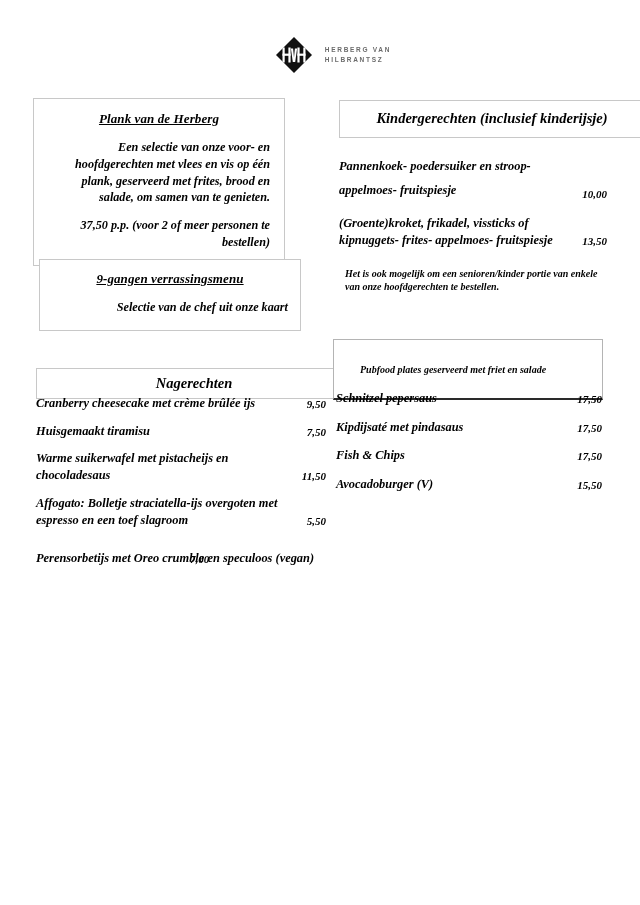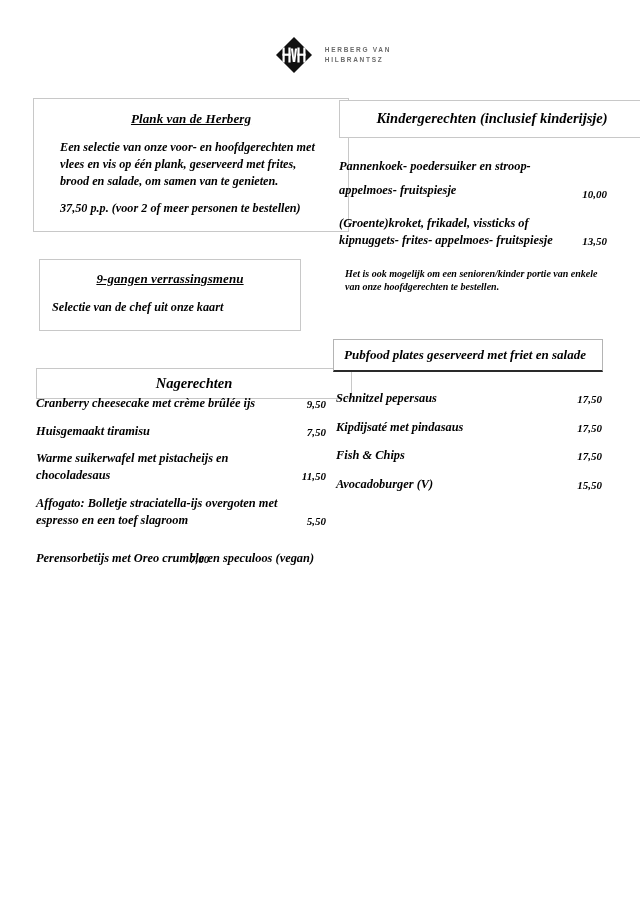--- a/index.html
+++ b/index.html
@@ -78,39 +78,39 @@
     text-align: center;
     text-decoration: underline;
     margin: 0 0 12px 0;
     letter-spacing: 0.1px;
   }
   .blk-body {
     font-style: italic;
     font-weight: bold;
     font-size: 12.2px;
     line-height: 1.38;
-    text-align: left;
+    text-align: right;
     margin: 0;
   }
   .blk-body + .blk-body { margin-top: 11px; }
 
   .sec-head {
     font-style: italic;
     font-weight: bold;
     font-size: 14.5px;
     text-align: center;
     margin: 0;
     line-height: 1.25;
   }
   .sec-head-left {
     font-style: italic;
     font-weight: bold;
-    font-size: 13px;
+    font-size: 10px;
     text-align: left;
-    margin: 0;
+    margin: 16px;
     line-height: 1.3;
   }
 
   
   .item {
     position: relative;
     font-style: italic;
     font-weight: bold;
     font-size: 12.4px;
     line-height: 1.35;
@@ -134,21 +134,21 @@
   }
   .note {
     font-style: italic;
     font-weight: bold;
     font-size: 10px;
     line-height: 1.38;
     margin: 6px;
   }
 
   
-  #plank-box   { position:absolute; top: 98px;  left: 0; width: 316px; padding: 12px 26px 14px; }
+  #plank-box   { position:absolute; top: 98px;  left: 0; width: 252px; padding: 12px 14px 14px; }
   #verras-box  { position:absolute; top: 259px; left: 6px; width: 262px; padding: 11px 12px 14px; }
   #nager-box   { position:absolute; top: 368px; left: 3px; width: 316px; padding: 5px 10px 6px; }
   #nager-list  { position:absolute; top: 395px; left: 3px; width: 290px; }
 
   #kinder-box  { position:absolute; top: 100px; left: 6px; width: 306px; padding: 8px 12px 10px; }
   #kinder-list { position:absolute; top: 155px; left: 6px; width: 268px; }
   #pub-box     { position:absolute; top: 339px; left: 0px; width: 270px; padding: 7px 10px 6px 10px; }
   #pub-list    { position:absolute; top: 390px; left: 3px; width: 266px; }
 
   .kid-item { margin-bottom: 13px; }

